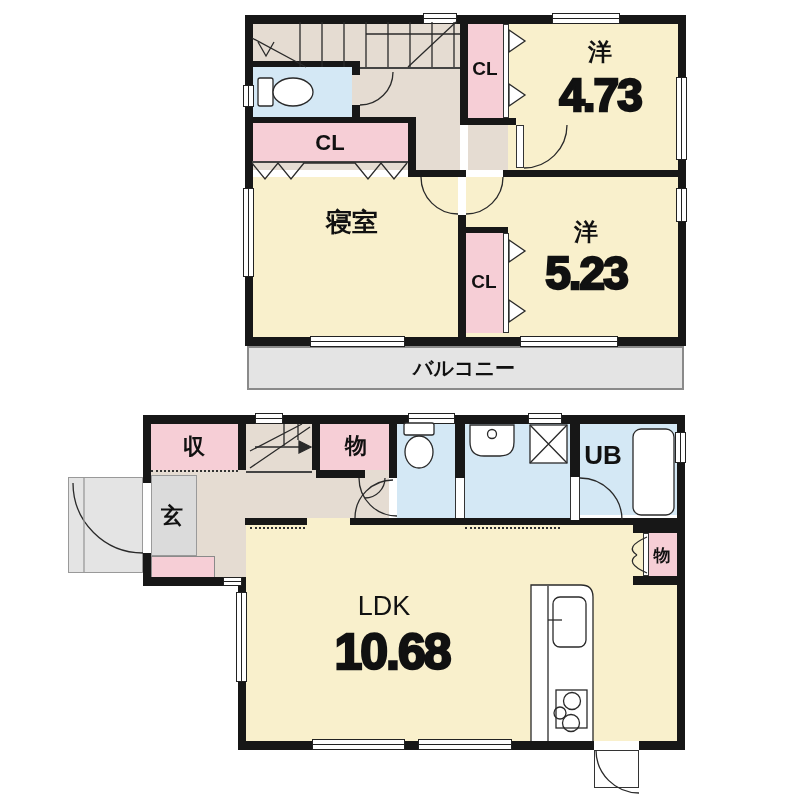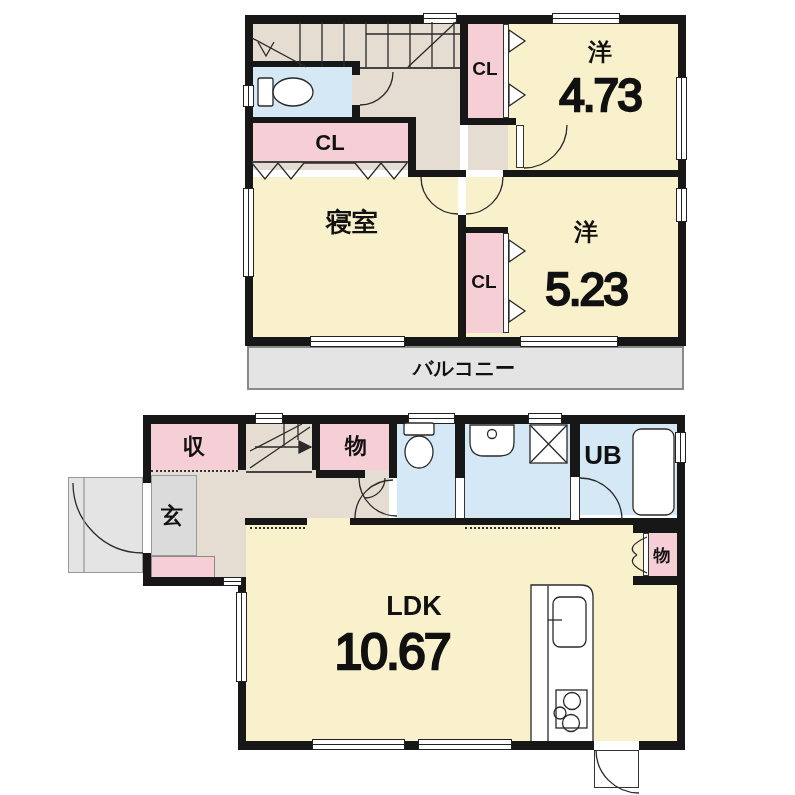--- a/index.html
+++ b/index.html
@@ -8,21 +8,21 @@
   .fill{position:absolute;box-sizing:border-box;}
   .wall{position:absolute;background:#171717;}
   .winH{position:absolute;background:linear-gradient(to bottom,#fff 42%,#222 42%,#222 58%,#fff 58%);border:1.3px solid #222;box-sizing:border-box;}
   .winV{position:absolute;background:linear-gradient(to right,#fff 42%,#222 42%,#222 58%,#fff 58%);border:1.3px solid #222;box-sizing:border-box;}
   .gapV{position:absolute;background:#fff;border-left:1.2px solid #333;border-right:1.2px solid #333;box-sizing:border-box;}
   .gapP{position:absolute;background:#fff;}
   .leaf{position:absolute;background:#fff;border:1.2px solid #333;box-sizing:border-box;}
   .dot{position:absolute;border-top:2px dotted #333;height:0;}
   .hline{position:absolute;background:#444;}
   .lbl{position:absolute;transform:translate(-50%,-50%);color:#111;font-weight:bold;white-space:nowrap;line-height:1;}
-  .num{position:absolute;transform:translate(-50%,-50%);color:#111;font-weight:normal;white-space:nowrap;line-height:1;
+  .num{position:absolute;transform:translate(-50%,-50%);color:#111;font-weight:bold;white-space:nowrap;line-height:1;
        font-size:46px;letter-spacing:-2px;-webkit-text-stroke:2.4px #111;}
   svg.lines{position:absolute;left:0;top:0;pointer-events:none;}
 </style>
 </head>
 <body>
 
 <div id="plan">
 
   <div class="fill" style="left:252px;top:22px;width:208px;height:148px;background:#e5dcd2;"></div>
   <div class="fill" style="left:468px;top:125px;width:48px;height:45px;background:#e5dcd2;"></div>
@@ -194,27 +194,27 @@
       </g>
 
       <path d="M647 537 Q624 547 637 555 M647 573 Q624 563 637 555"></path>
     </g>
   </svg>
 
   <div class="lbl" style="left:600px;top:52px;font-size:24px;">洋</div>
   <div class="num" style="left:600px;top:95px;">4.73</div>
   <div class="lbl" style="left:352px;top:222px;font-size:26px;">寝室</div>
   <div class="lbl" style="left:586px;top:232px;font-size:24px;">洋</div>
-  <div class="num" style="left:586px;top:289px;">5.23</div>
+  <div class="num" style="left:586px;top:273px;">5.23</div>
   <div class="lbl" style="left:330px;top:143px;font-size:22px;">CL</div>
   <div class="lbl" style="left:485px;top:68px;font-size:19px;">CL</div>
   <div class="lbl" style="left:484px;top:281px;font-size:19px;">CL</div>
   <div class="lbl" style="left:464px;top:368px;font-size:20px;">バルコニー</div>
 
   <div class="lbl" style="left:194px;top:447px;font-size:22px;">収</div>
   <div class="lbl" style="left:172px;top:516px;font-size:22px;">玄</div>
   <div class="lbl" style="left:356px;top:446px;font-size:22px;">物</div>
   <div class="lbl" style="left:603px;top:455px;font-size:26px;">UB</div>
   <div class="lbl" style="left:662px;top:555px;font-size:17px;">物</div>
-  <div class="lbl" style="left:414px;top:606px;font-size:27px;font-weight:bold;">LDK</div>
-  <div class="num" style="left:392px;top:652px;font-size:50px;">10.67</div>
+  <div class="lbl" style="left:384px;top:606px;font-size:27px;font-weight:normal;">LDK</div>
+  <div class="num" style="left:392px;top:652px;font-size:50px;">10.68</div>
 
 </div>
 
 </body></html>

